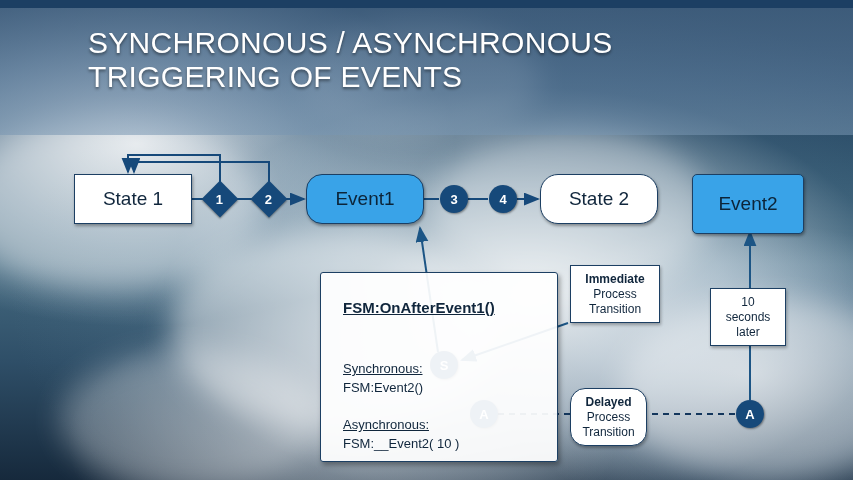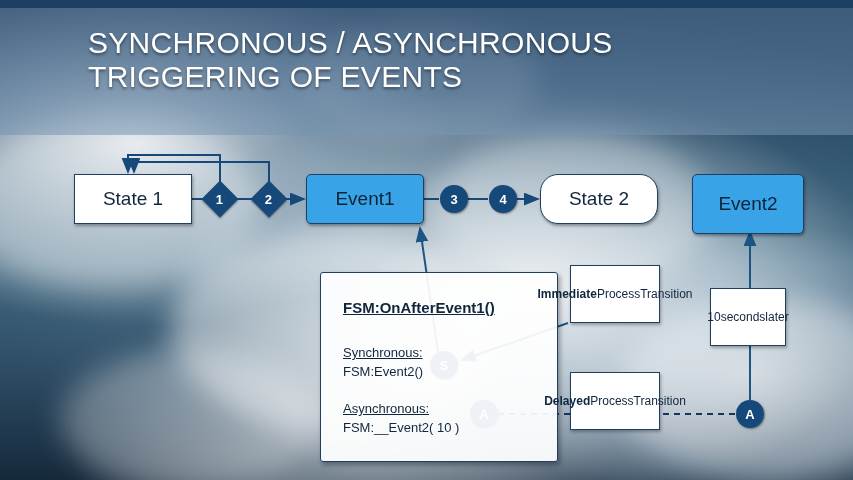--- a/index.html
+++ b/index.html
@@ -47,21 +47,21 @@
     font-size:19px;color:#10263c;
     border:1px solid #1c3f63;
     box-shadow:1px 2px 3px rgba(0,0,0,0.35);
   }
   .state{background:#ffffff;}
   .event{background:#39a3e8;color:#0c2438;}
   .n-state1{left:74px;top:174px;width:118px;height:50px;}
   .n-event1{left:306px;top:174px;width:118px;height:50px;}
   .n-state2{left:540px;top:174px;width:118px;height:50px;border-radius:18px;}
   .n-event2{left:692px;top:174px;width:112px;height:60px;border-radius:5px;}
-  .n-event1{border-radius:5px;}
+  .n-event1{border-radius:16px;}
 
   
   .marker{
     position:absolute;display:flex;align-items:center;justify-content:center;
     color:#ffffff;font-size:13px;font-weight:bold;
     background:#16497a;box-shadow:1px 1px 2px rgba(0,0,0,0.4);
   }
   .diamond{width:26px;height:26px;transform:rotate(45deg);}
   .diamond span{transform:rotate(-45deg);display:block;}
   .circle{width:28px;height:28px;border-radius:50%;}
@@ -79,33 +79,33 @@
     border:1px solid #1c3f63;border-radius:3px;
     box-shadow:2px 3px 5px rgba(0,0,0,0.35);
   }
   #fsm-title{
     position:absolute;left:22px;top:26px;font-size:15px;font-weight:bold;
     color:#10263c;text-decoration:underline;
   }
   .fsm-group{position:absolute;left:22px;font-size:13px;color:#10263c;line-height:19px;}
   .fsm-sync{top:70px;}
   .fsm-async{top:126px;}
-  .fsm-group .hdr{text-decoration:underline;display:block;}
+  .fsm-group .hdr{text-decoration:underline;display:block;margin-top:16px;}
   .fsm-group .code{display:block;}
 
   
   .note{
     position:absolute;box-sizing:border-box;background:#ffffff;
     border:1px solid #1c3f63;box-shadow:1px 2px 3px rgba(0,0,0,0.3);
-    display:flex;flex-direction:row;align-items:center;justify-content:center;
+    display:flex;flex-direction:column;align-items:center;justify-content:center;
     font-size:12px;color:#10263c;line-height:15px;text-align:center;
   }
   .note .b{font-weight:bold;}
   .n-imm{left:570px;top:265px;width:90px;height:58px;}
-  .n-del{left:570px;top:372px;width:90px;height:58px;}
+  .n-del{left:570px;top:388px;width:77px;height:58px;border-radius:15px;}
   .n-ten{left:710px;top:288px;width:76px;height:58px;}
 
   svg#wires{position:absolute;left:0;top:0;width:853px;height:480px;pointer-events:none;}
 </style>
 </head>
 <body>
 
 <div id="slide">
 
   <div class="cloud c1"></div>

